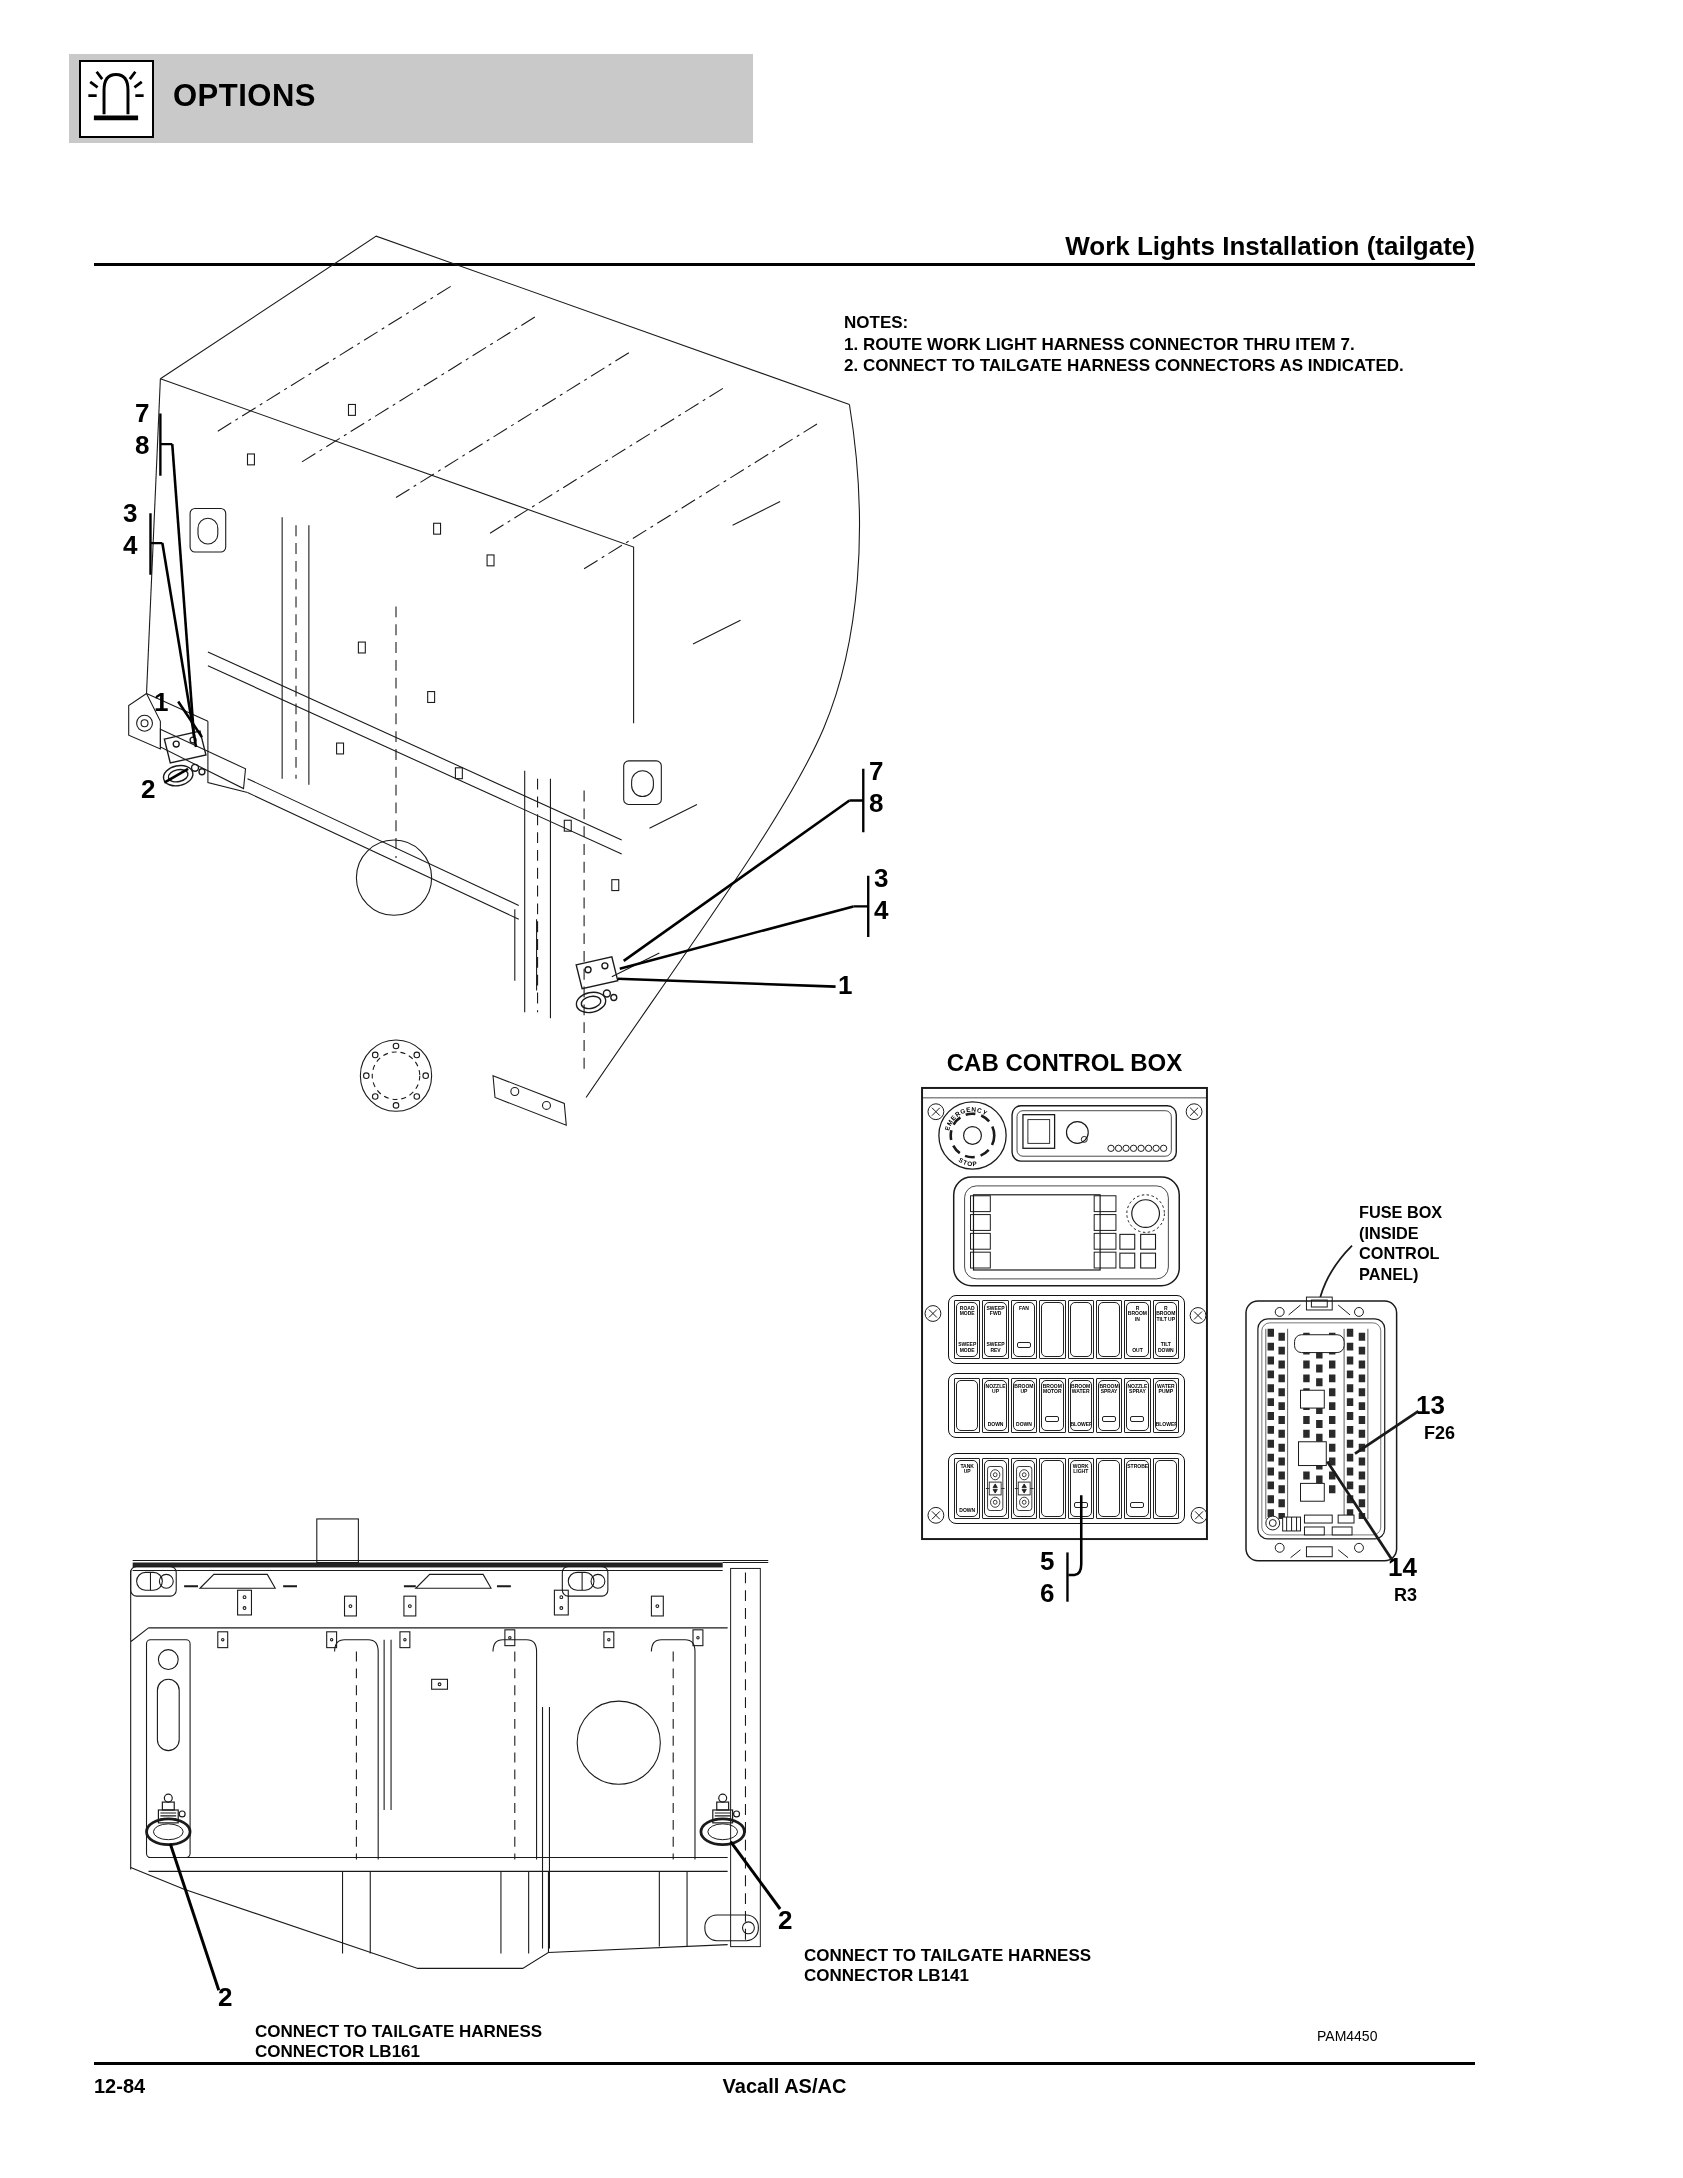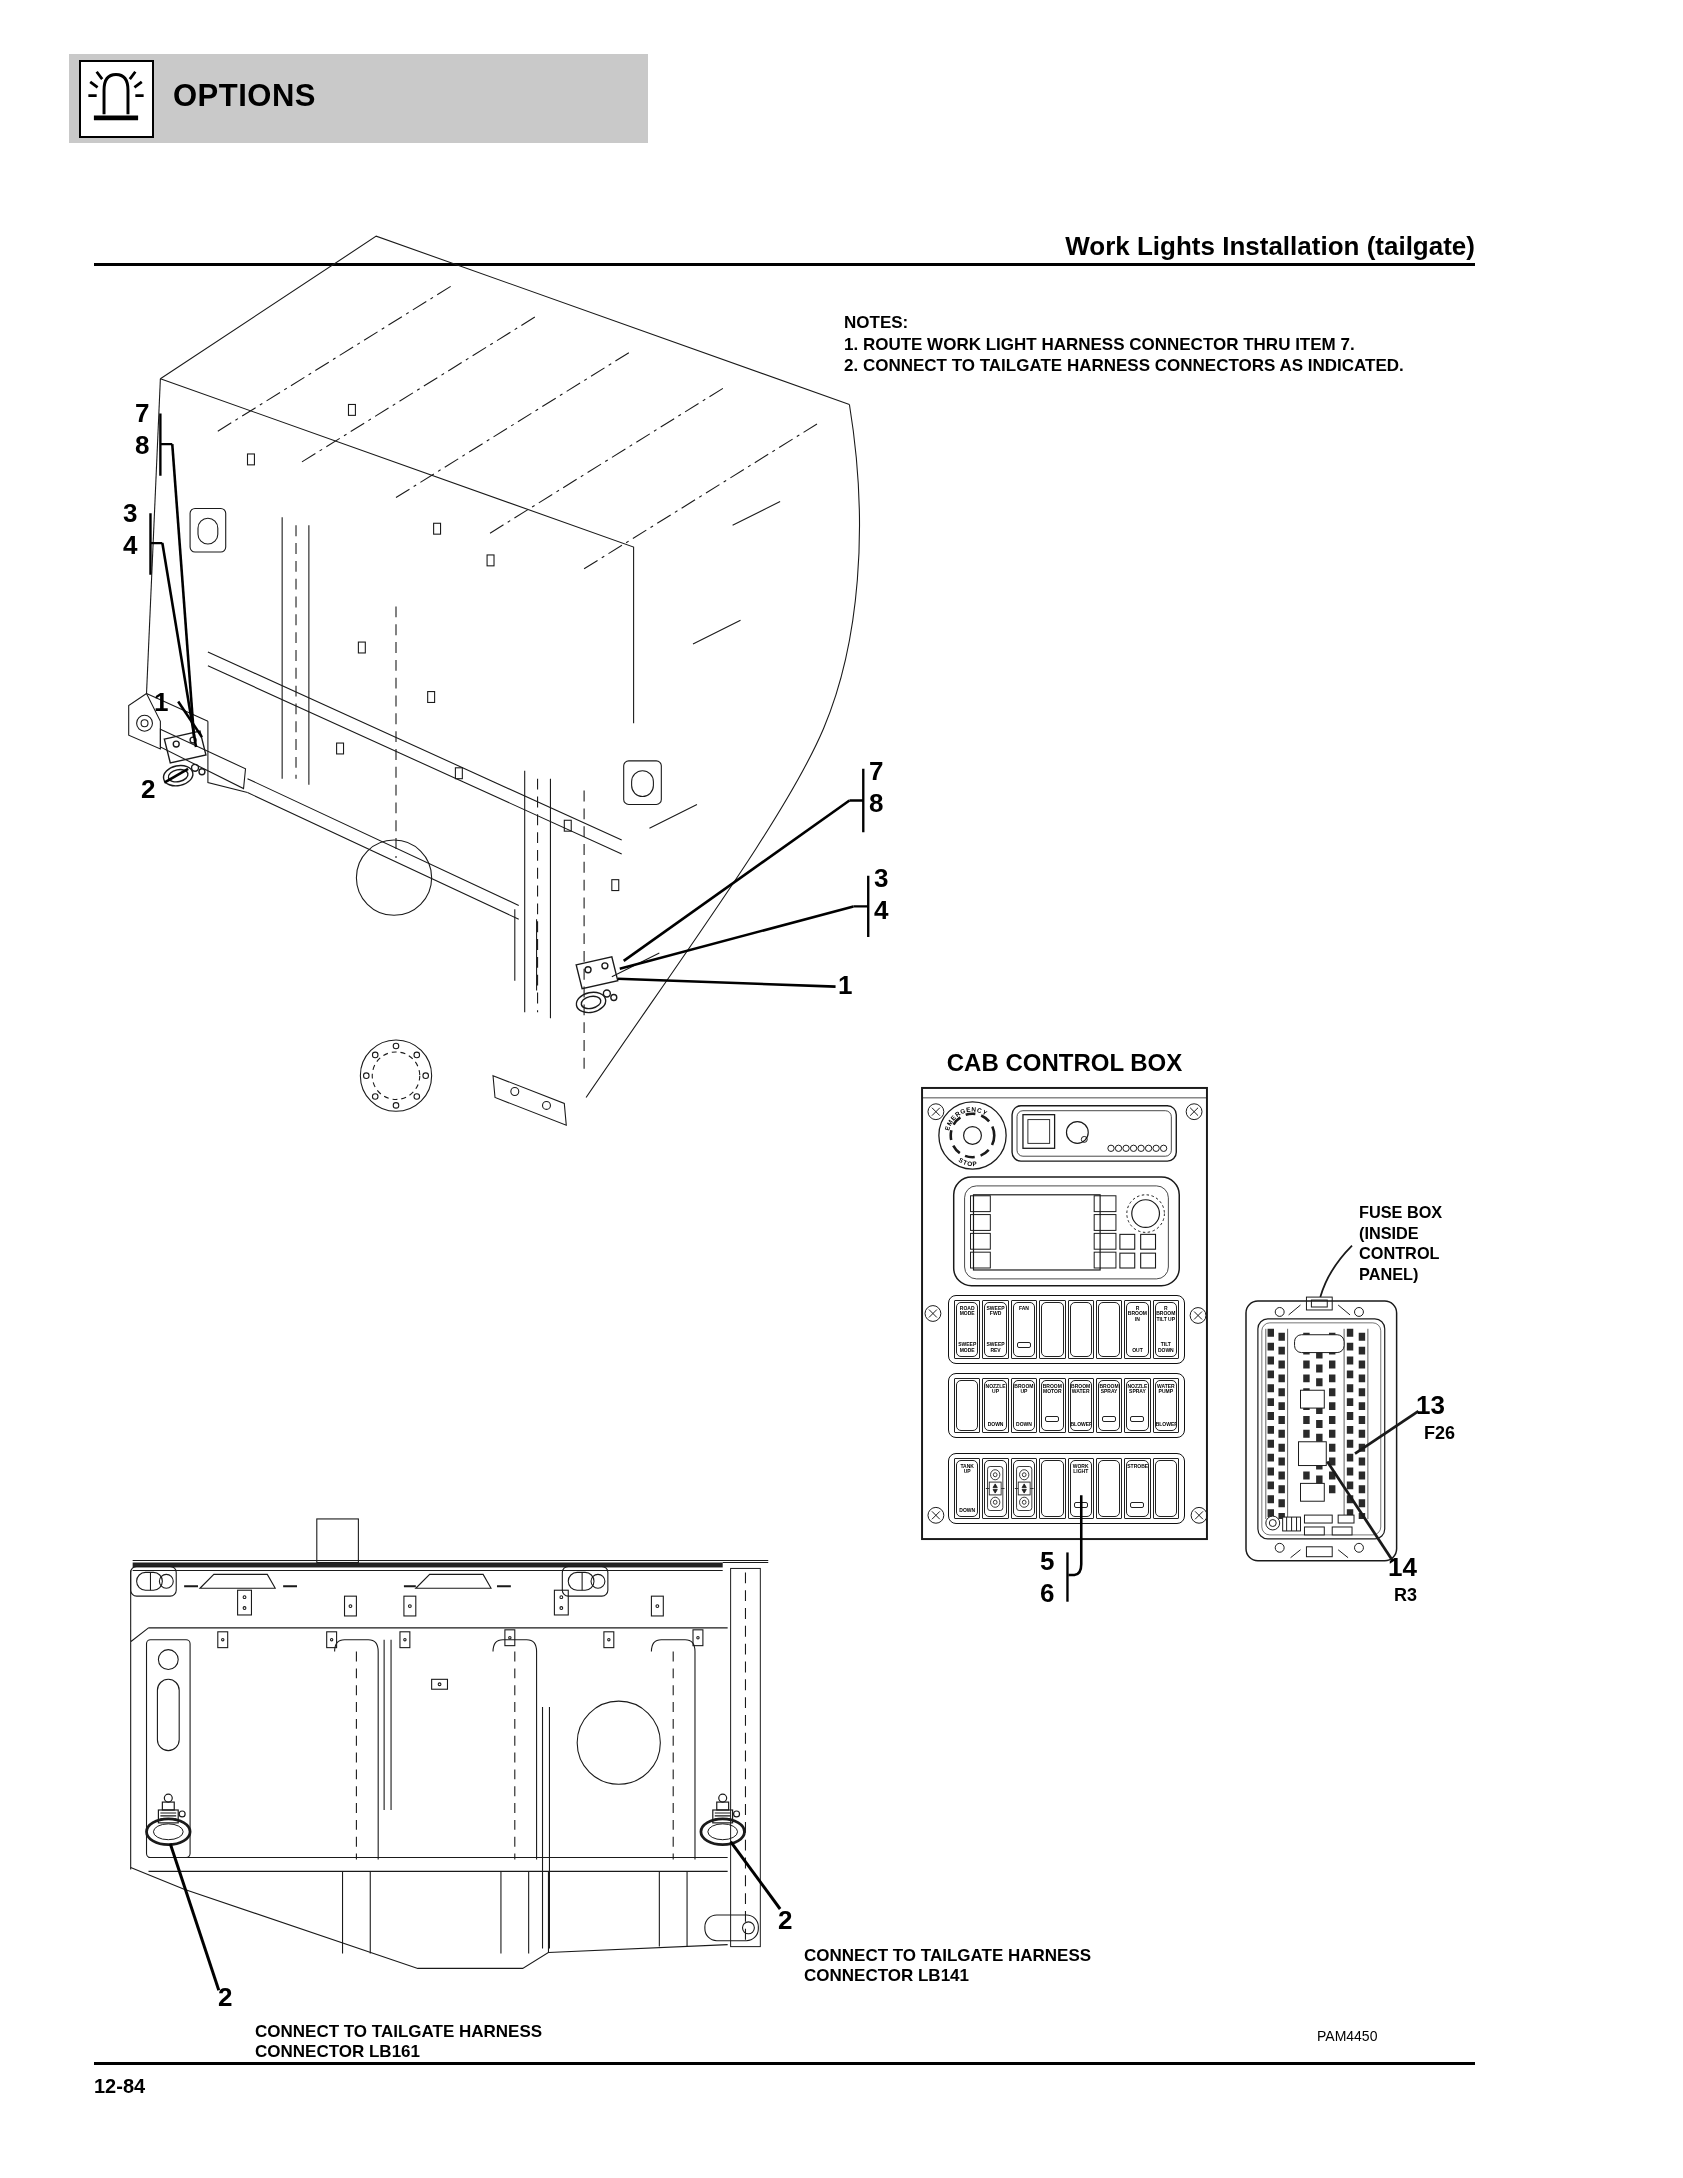--- a/index.html
+++ b/index.html
@@ -1,21 +1,21 @@
 <!DOCTYPE html>
 <html><head>
 <meta charset="utf-8">
 <style>
   html,body{margin:0;padding:0;background:#888;}
   #page{position:relative;width:1683px;height:2178px;background:#ffffff;overflow:hidden;
         font-family:"Liberation Sans",sans-serif;color:#000;}
   .abs{position:absolute;}
   .b{font-weight:bold;}
   
-  #banner{left:69px;top:54px;width:579px;height:89px;background:#c9c9c9;}
+  #banner{left:69px;top:54px;width:684px;height:89px;background:#c9c9c9;}
   #iconbox{left:10px;top:6px;width:75px;height:78px;background:#fff;border:2.5px solid #000;box-sizing:border-box;}
   #optlbl{left:104px;top:24px;font-size:31px;letter-spacing:0.5px;}
   
   #ptitle{left:94px;top:231px;width:1381px;text-align:right;font-size:26px;}
   #rule1{left:94px;top:263px;width:1381px;height:3px;background:#000;}
   
   .note{left:844px;font-size:17px;line-height:22px;white-space:nowrap;}
   
   .co{font-size:26px;line-height:26px;}
   .co2{font-size:18px;line-height:18px;}
@@ -604,15 +604,16 @@
   <div class="abs co b" style="left:778px;top:1907px">2</div>
   <div class="abs ct b" style="left:804px;top:1910px">CONNECT TO TAILGATE HARNESS</div>
   <div class="abs ct b" style="left:804px;top:1930px">CONNECTOR LB141</div>
   <div class="abs co b" style="left:218px;top:1984px">2</div>
   <div class="abs ct b" style="left:255px;top:1986px">CONNECT TO TAILGATE HARNESS</div>
   <div class="abs ct b" style="left:255px;top:2006px">CONNECTOR LB161</div>
 
   <div id="pam" class="abs">PAM4450</div>
   <div id="frule" class="abs"></div>
   <div class="abs foot b" style="left:94px">12-84</div>
+  <div class="abs foot b" style="left:94px;width:1381px;text-align:center">Vacall AS/AC</div>
 
 </div>
 
 
 </body></html>

